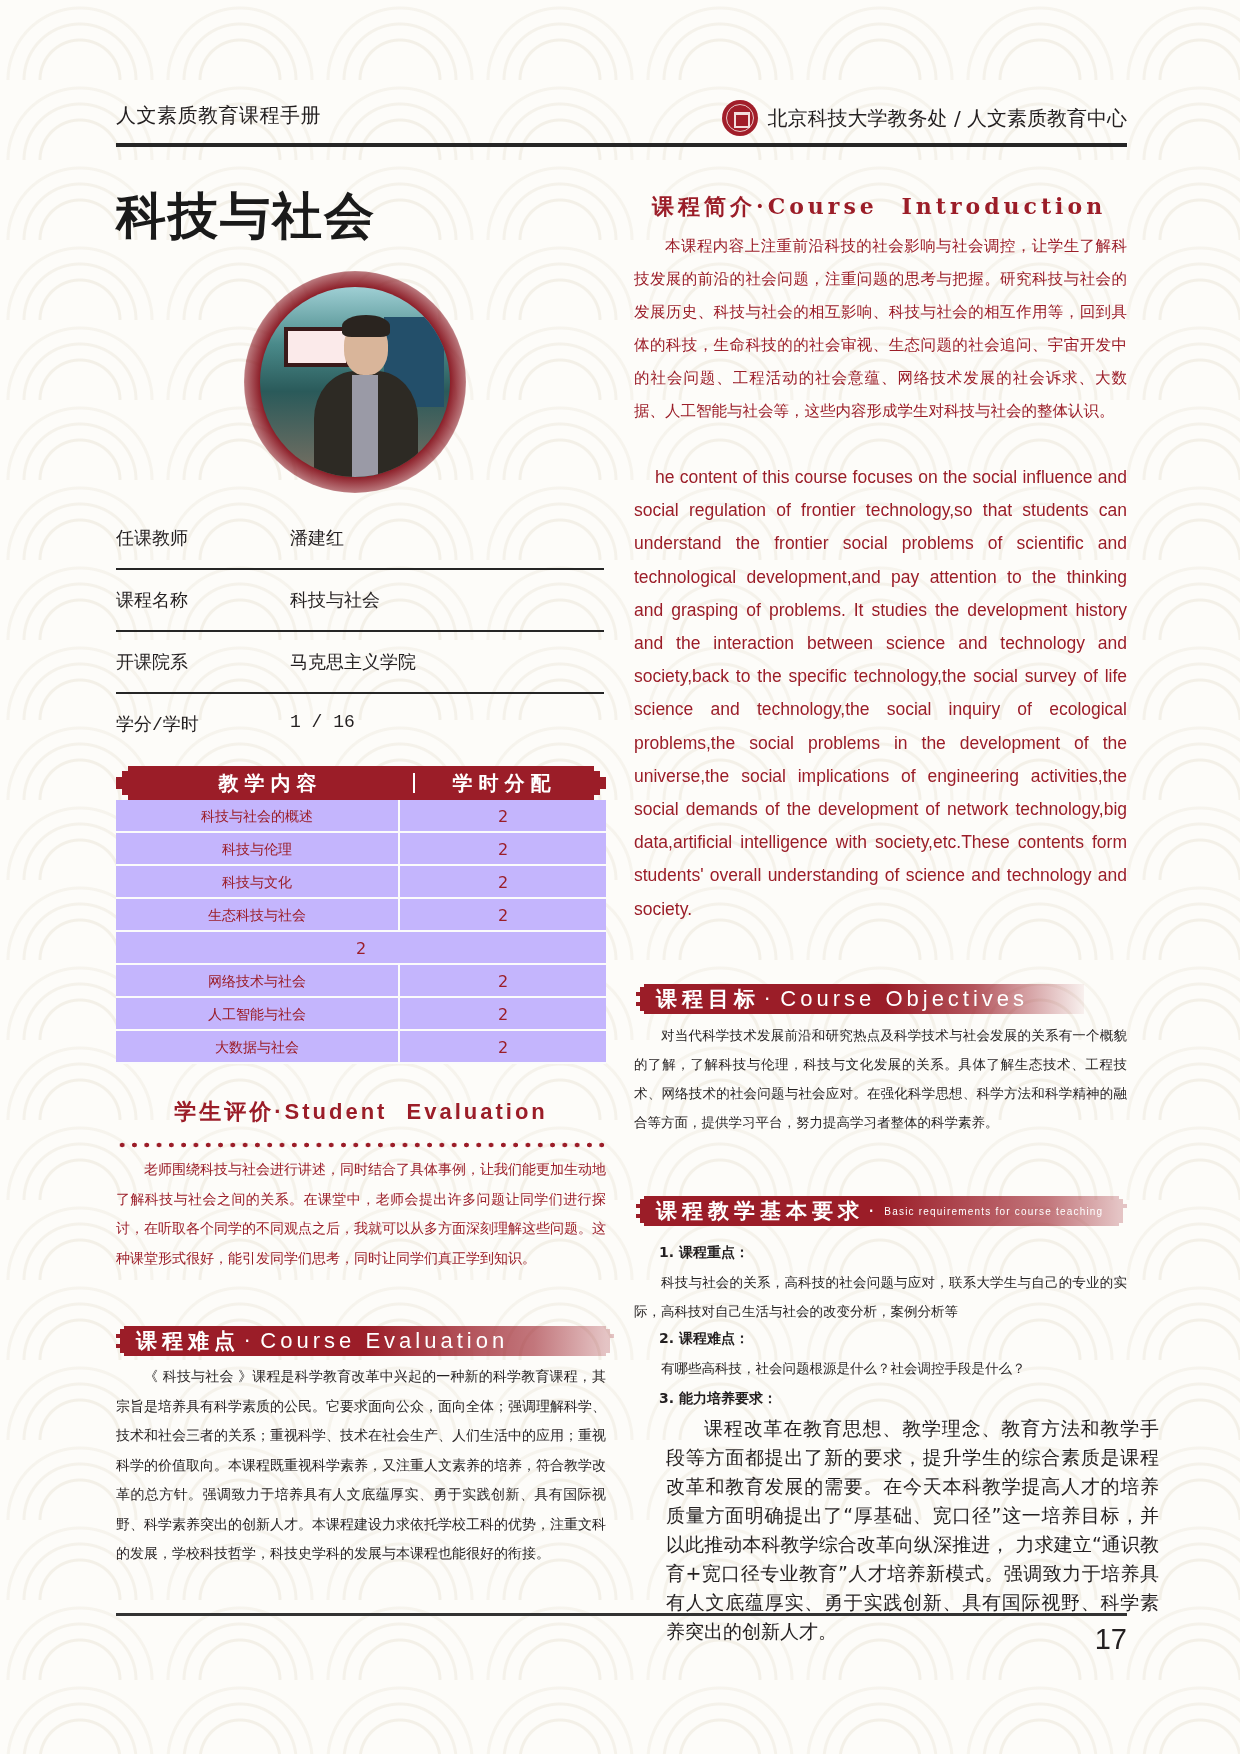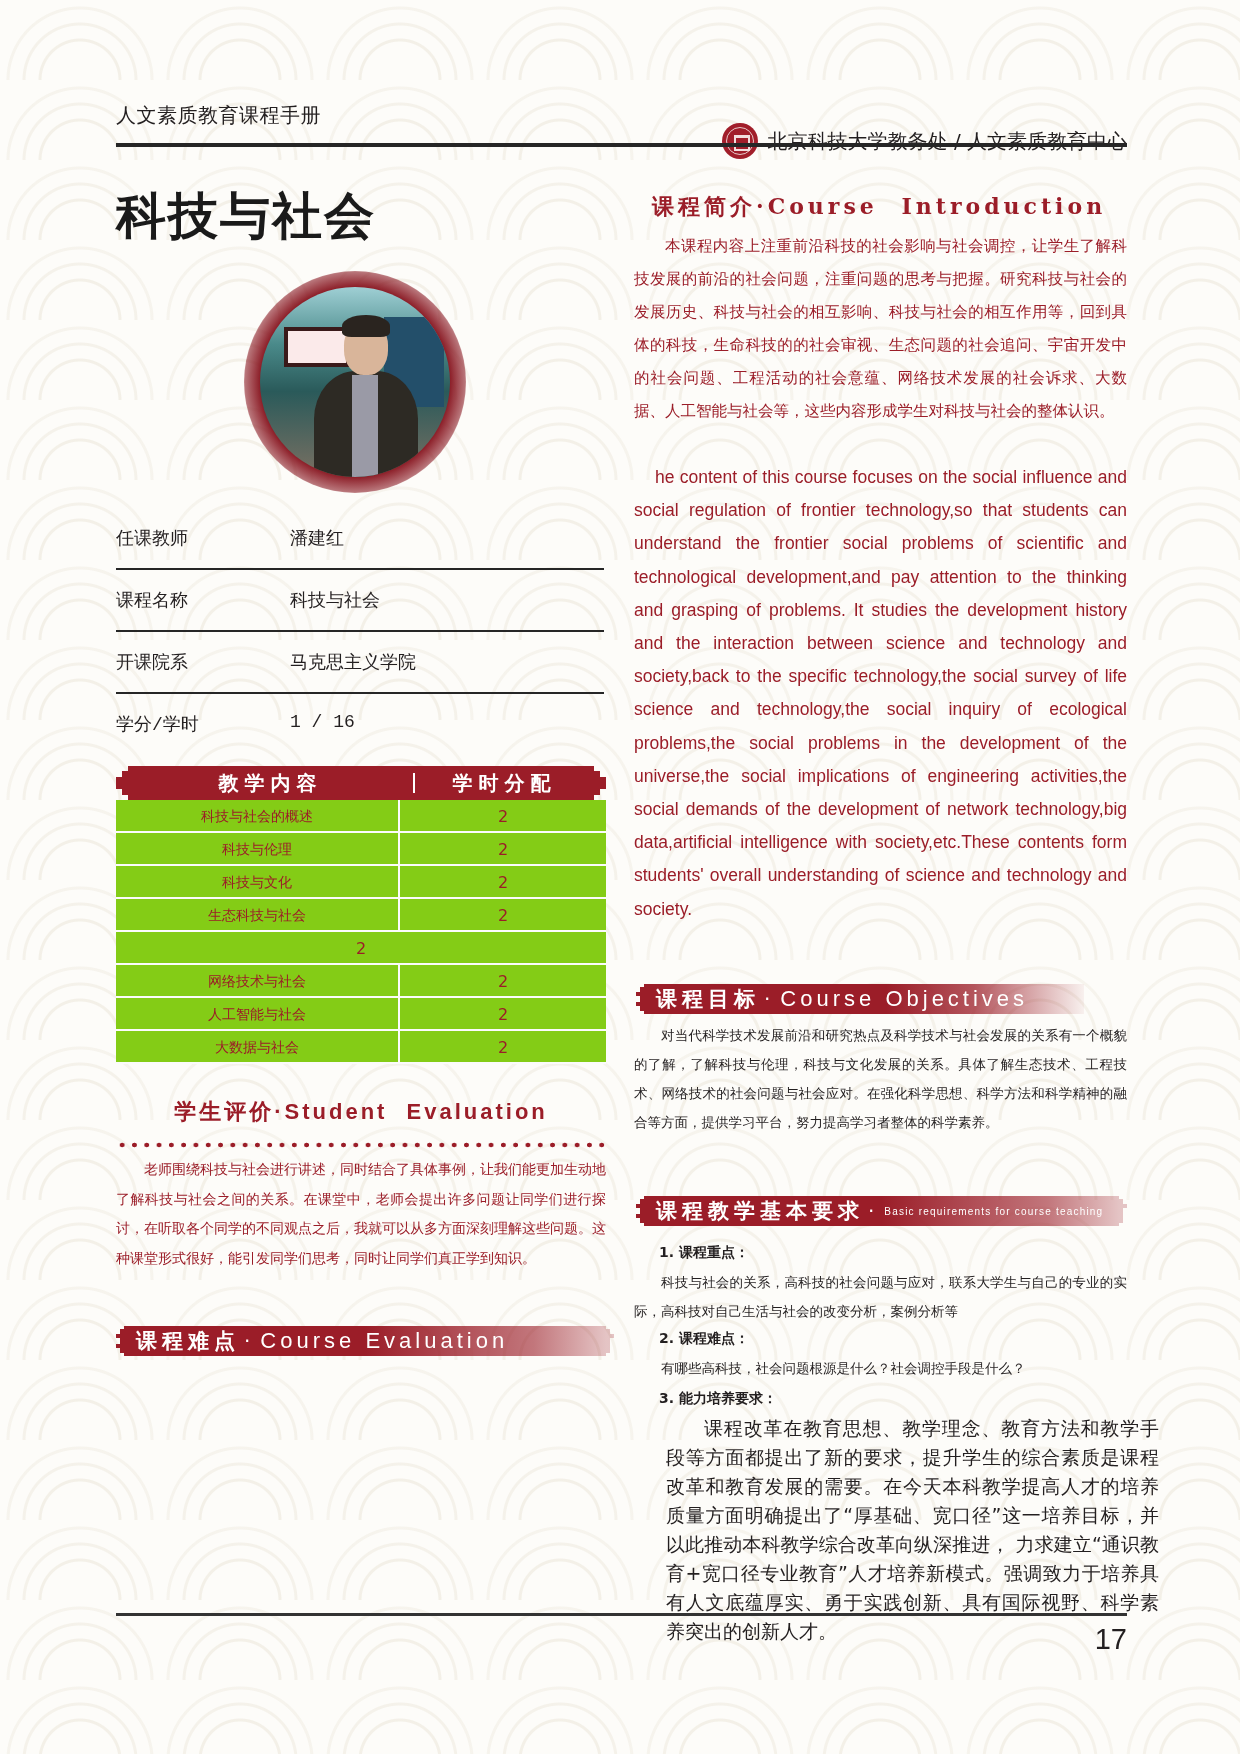--- a/index.html
+++ b/index.html
@@ -12,21 +12,21 @@
     background-image:
       radial-gradient(circle at 50% 100%, transparent 38px, rgba(225,218,200,0.35) 39px, rgba(225,218,200,0.35) 41px, transparent 42px, transparent 54px, rgba(225,218,200,0.3) 55px, rgba(225,218,200,0.3) 57px, transparent 58px, transparent 70px, rgba(225,218,200,0.25) 71px, rgba(225,218,200,0.25) 73px, transparent 74px);
     background-size: 160px 80px;
     overflow: hidden;
   }
   .page { position: absolute; left: 0; top: 0; width: 1240px; height: 1754px; }
 
   
   .header { position: absolute; left: 116px; top: 96px; width: 1011px; height: 52px; }
   .header-left { position: absolute; left: 0; top: 6px; font-size: 20px; color: #231f20; letter-spacing: 0.5px; }
-  .header-right { position: absolute; right: 0; top: 4px; display: flex; align-items: center; gap: 10px; margin-top: 23px; }
+  .header-right { position: absolute; right: 0; top: 4px; display: flex; align-items: center; gap: 10px; }
   .logo { width: 36px; height: 36px; border-radius: 50%; background: #a11e2a; position: relative; }
   .logo::before { content: ""; position: absolute; inset: 4px; border: 1.5px solid #e8c9c9; border-radius: 50%; }
   .logo::after { content: ""; position: absolute; left: 12px; top: 12px; width: 12px; height: 11px; border: 2px solid #f2dede; border-top-width: 3px; }
   .header-org { font-size: 20px; color: #231f20; }
   .header-rule { position: absolute; left: 116px; top: 143px; width: 1011px; height: 4px; background: #262626; }
 
   
   .title { position: absolute; left: 116px; top: 183px; font-size: 50px; font-weight: bold; color: #1a1a1a; letter-spacing: 2px; }
   .photo-wrap { position: absolute; left: 244px; top: 271px; width: 222px; height: 222px; border-radius: 50%;
     background: radial-gradient(circle, #8a1a24 60%, rgba(138,26,36,0.6) 70%, rgba(255,255,255,0) 74%); }
@@ -48,21 +48,21 @@
   
   .sched { position: absolute; left: 116px; top: 766px; width: 490px; }
   .sched-head { position: relative; height: 34px; margin: 0 12px; background: #9b1d28; display: flex; align-items: center; color: #fff; font-size: 20px; font-weight: bold; letter-spacing: 6px; }
   .sched-head::before, .sched-head::after { content: ""; position: absolute; top: 5px; width: 12px; height: 24px; background:
     linear-gradient(#9b1d28,#9b1d28) 6px 0/6px 24px no-repeat, linear-gradient(#9b1d28,#9b1d28) 0 6px/6px 12px no-repeat; }
   .sched-head::before { left: -12px; }
   .sched-head::after { right: -12px; transform: scaleX(-1); }
   .sched-col1 { width: 285px; text-align: center; }
   .sched-div { width: 2px; height: 20px; background: #fff; }
   .sched-col2 { flex: 1; text-align: center; }
-  .sched-body { background: #84cc16; }
+  .sched-body { background: #c4b5fd; }
   .sched-row { display: flex; height: 33px; border-bottom: 2px solid #fbfbfb; }
   .sched-cell1 { width: 284px; border-right: 2px solid #fbfbfb; text-align: center; line-height: 33px; font-size: 14px; color: #9b1d28; }
   .sched-cell2 { flex: 1; text-align: center; line-height: 33px; font-size: 16px; color: #9b1d28; }
 
   
   .stu-title { position: absolute; left: 116px; top: 1097px; width: 490px; text-align: center; font-family: Liberation Sans, sans-serif; font-weight: bold; font-size: 22px; color: #9b1d28; letter-spacing: 3px; word-spacing: 10px; }
   .dots { position: absolute; left: 116px; top: 1142px; width: 490px; height: 6px;
     background-image: radial-gradient(circle, #9b1d28 2.2px, transparent 2.6px); background-size: 12.3px 6px; background-repeat: repeat-x; }
   .para { position: absolute; font-size: 14px; line-height: 29.5px; text-align: justify; text-indent: 2em; }
   .red { color: #9b1d28; }
@@ -177,20 +177,21 @@
 
   <div class="stu-title">学生评价·Student  Evaluation</div>
   <div class="dots"></div>
   <p class="para red" style="left:116px; top:1155px; width:490px;">老师围绕科技与社会进行讲述，同时结合了具体事例，让我们能更加生动地了解科技与社会之间的关系。在课堂中，老师会提出许多问题让同学们进行探讨，在听取各个同学的不同观点之后，我就可以从多方面深刻理解这些问题。这种课堂形式很好，能引发同学们思考，同时让同学们真正学到知识。</p>
 
   <div class="banner full" style="left:124px; top:1326px; width:482px;">
     <span class="cn">课程难点</span>
     <span class="sep">·</span>
     <span class="en">Course Evaluation</span>
   </div>
+  <p class="para dark" style="left:116px; top:1362px; width:490px;">《 科技与社会 》课程是科学教育改革中兴起的一种新的科学教育课程，其宗旨是培养具有科学素质的公民。它要求面向公众，面向全体；强调理解科学、技术和社会三者的关系；重视科学、技术在社会生产、人们生活中的应用；重视科学的价值取向。本课程既重视科学素养，又注重人文素养的培养，符合教学改革的总方针。强调致力于培养具有人文底蕴厚实、勇于实践创新、具有国际视野、科学素养突出的创新人才。本课程建设力求依托学校工科的优势，注重文科的发展，学校科技哲学，科技史学科的发展与本课程也能很好的衔接。</p>
 
   <div class="intro-title">课程简介·Course  Introduction</div>
   <p class="para red" style="left:634px; top:230px; width:493px; font-size:15.5px; line-height:33px;">本课程内容上注重前沿科技的社会影响与社会调控，让学生了解科技发展的前沿的社会问题，注重问题的思考与把握。研究科技与社会的发展历史、科技与社会的相互影响、科技与社会的相互作用等，回到具体的科技，生命科技的的社会审视、生态问题的社会追问、宇宙开发中的社会问题、工程活动的社会意蕴、网络技术发展的社会诉求、大数据、人工智能与社会等，这些内容形成学生对科技与社会的整体认识。</p>
   <p class="en-para">he content of this course focuses on the social influence and social regulation of frontier technology,so that students can understand the frontier social problems of scientific and technological development,and pay attention to the thinking and grasping of problems. It studies the development history and the interaction between science and technology and society,back to the specific technology,the social survey of life science and technology,the social inquiry of ecological problems,the social problems in the development of the universe,the social implications of engineering activities,the social demands of the development of network technology,big data,artificial intelligence with society,etc.These contents form students' overall understanding of science and technology and society.</p>
 
   <div class="banner" style="left:644px; top:984px; width:440px;">
     <span class="cn">课程目标</span>
     <span class="sep">·</span>
     <span class="en">Course Objectives</span>
   </div>

